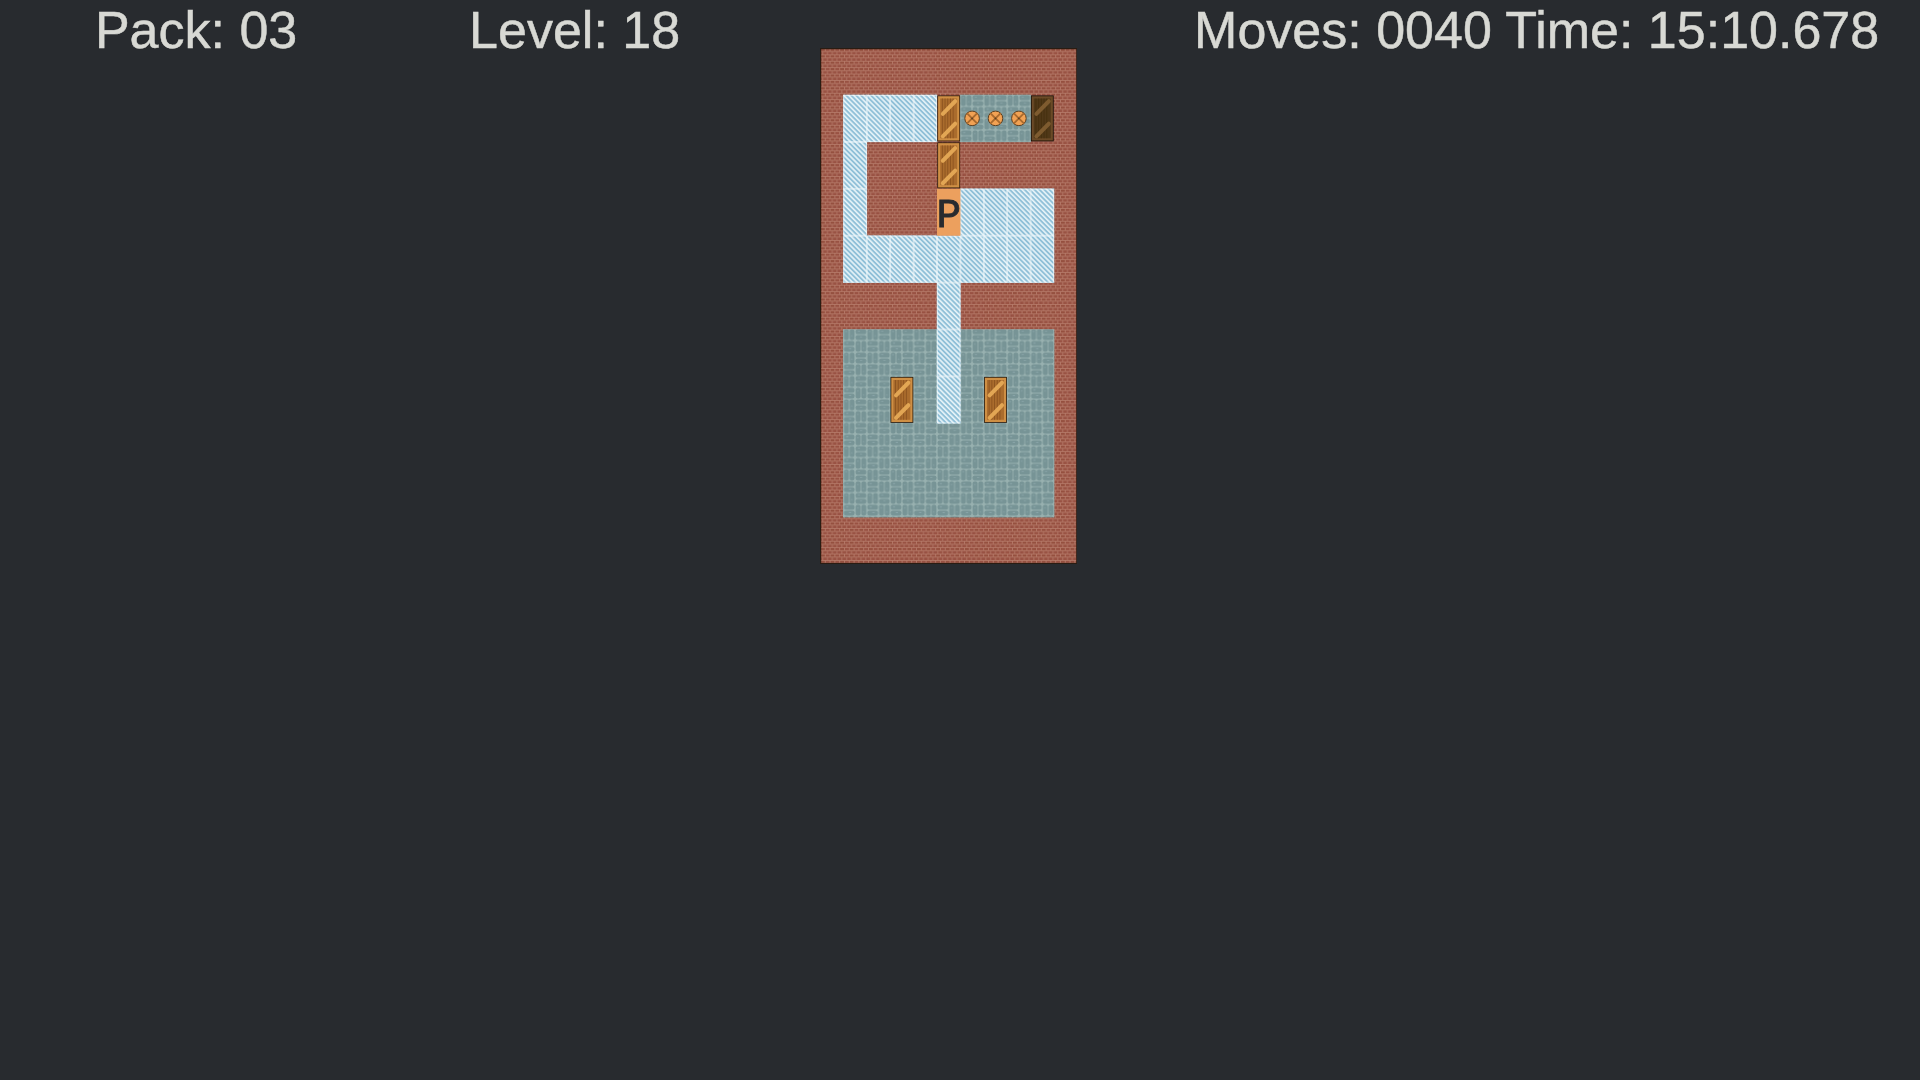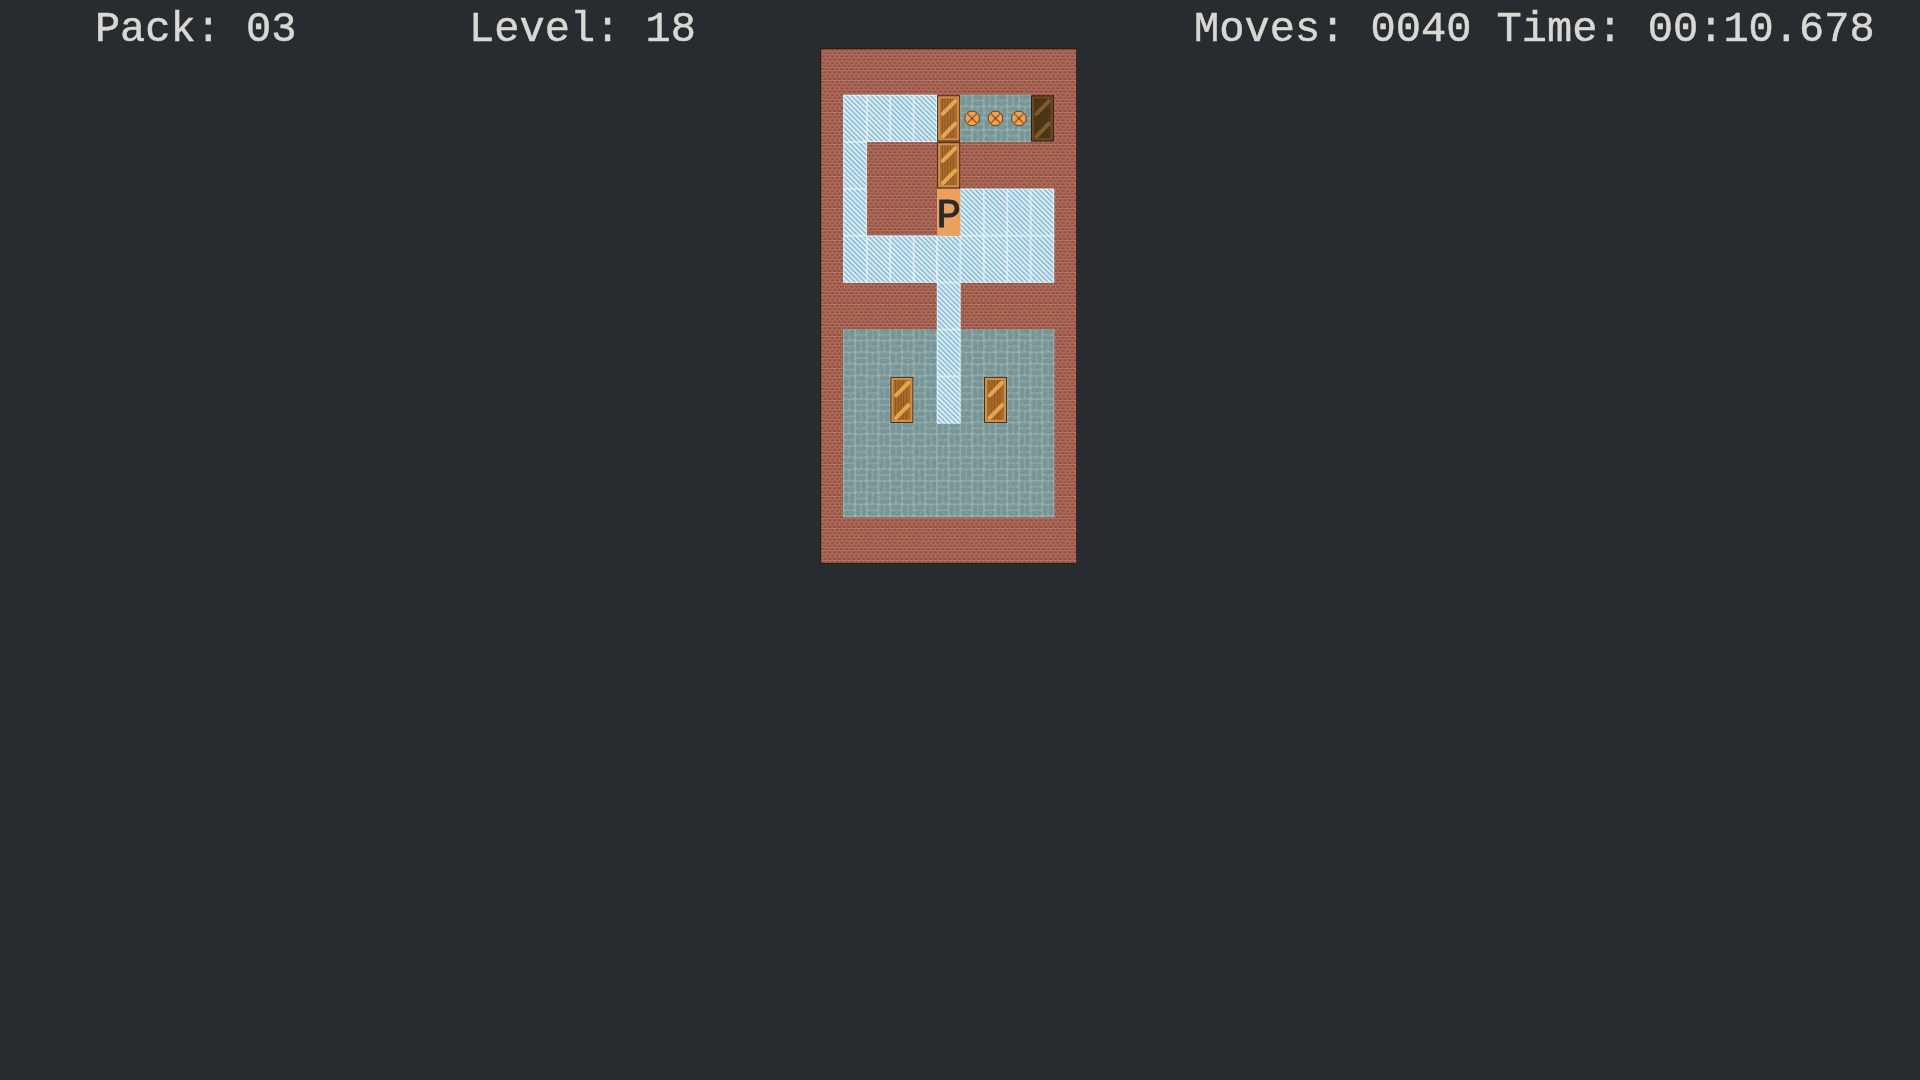--- a/index.html
+++ b/index.html
@@ -1,20 +1,20 @@
 <!DOCTYPE html>
 <html><head><meta charset="utf-8"><style>
 html,body{margin:0;padding:0;width:1920px;height:1080px;background:#282b2f;overflow:hidden}
-.hud{position:absolute;font-family:Liberation Mono, monospace;font-size:42px;line-height:46.9px;color:#d8d9d4;white-space:pre;-webkit-text-stroke:0.5px #d8d9d4}
+.hud{position:absolute;font-family:Liberation Sans, sans-serif;font-size:52px;line-height:46.9px;color:#d8d9d4;white-space:pre;-webkit-text-stroke:0.5px #d8d9d4}
 #board{position:absolute;left:819.7px;top:48.2px;width:257.4px;height:516.1px}
 </style></head>
 <body>
 <div class="hud" id="t1" style="left:94.9px;top:7.2px">Pack: 03</div>
 <div class="hud" id="t2" style="left:469.1px;top:7.2px">Level: 18</div>
-<div class="hud" id="t3" style="left:1194.1px;top:7.2px">Moves: 0040 Time: 00:10.678</div>
+<div class="hud" id="t3" style="left:1194.1px;top:7.2px">Moves: 0040 Time: 15:10.678</div>
 <div id="board"><svg width="257.4" height="516.1" viewBox="0 0 257.4 516.1">
 <defs>
 <pattern id="brick" width="9.6" height="6.4" patternUnits="userSpaceOnUse">
   <rect width="9.6" height="6.4" fill="#995243"></rect>
   <rect x="0.55" y="0.65" width="4.25" height="2.55" fill="#95503f"></rect>
   <rect x="7.35" y="3.85" width="2.25" height="2.55" fill="#964f41"></rect>
   <rect x="0" y="0" width="9.6" height="0.65" fill="#bd8473"></rect>
   <rect x="0" y="3.2" width="9.6" height="0.65" fill="#bd8473"></rect>
   <rect x="0" y="0.65" width="0.7" height="2.55" fill="#bd8473"></rect>
   <rect x="4.8" y="0.65" width="0.7" height="2.55" fill="#bd8473"></rect>

